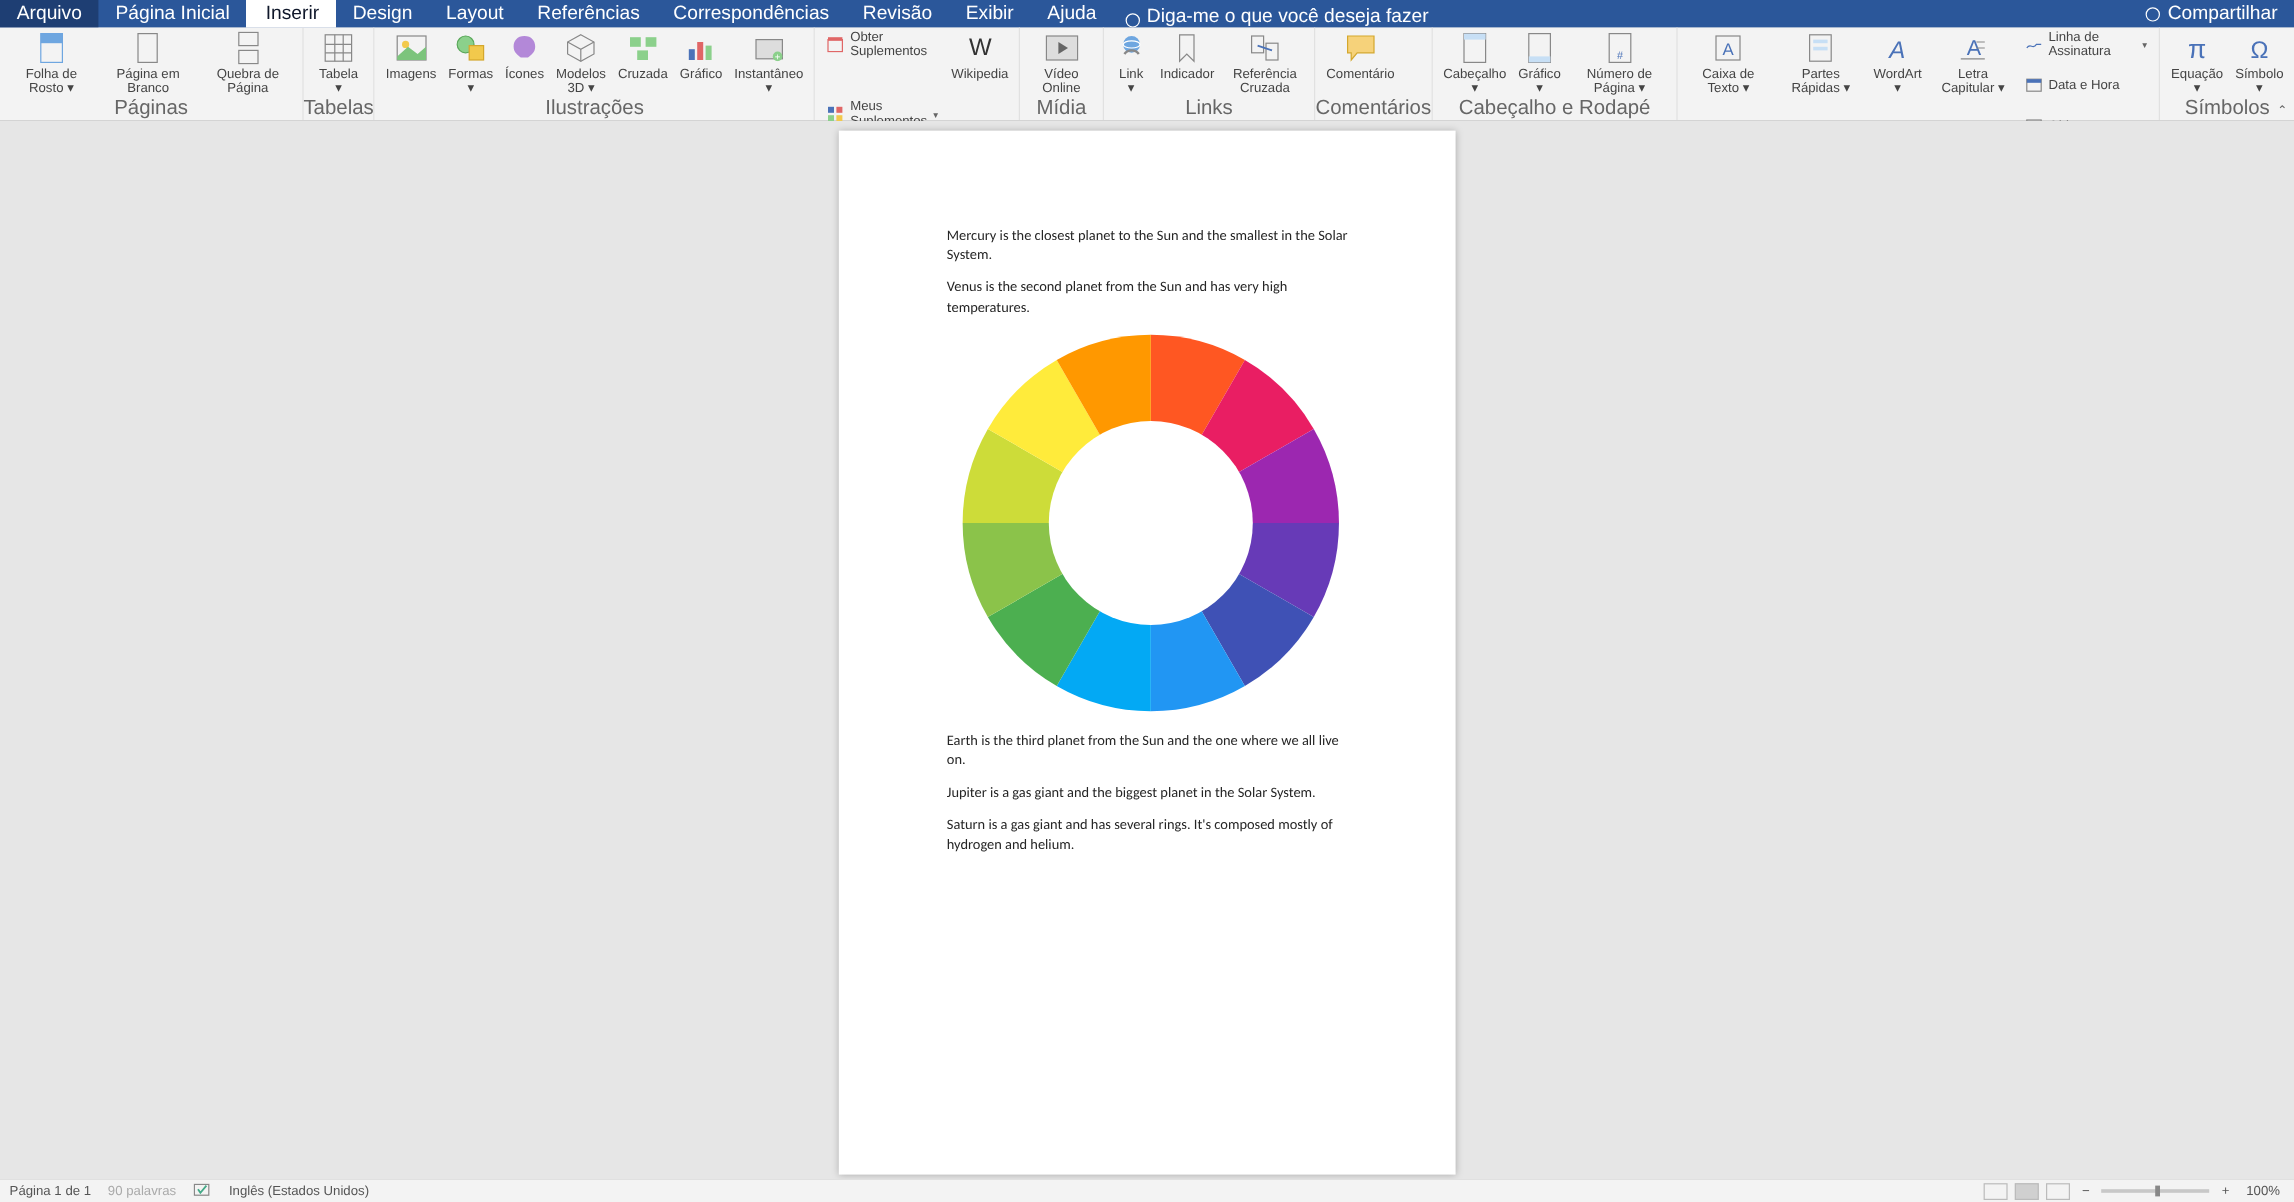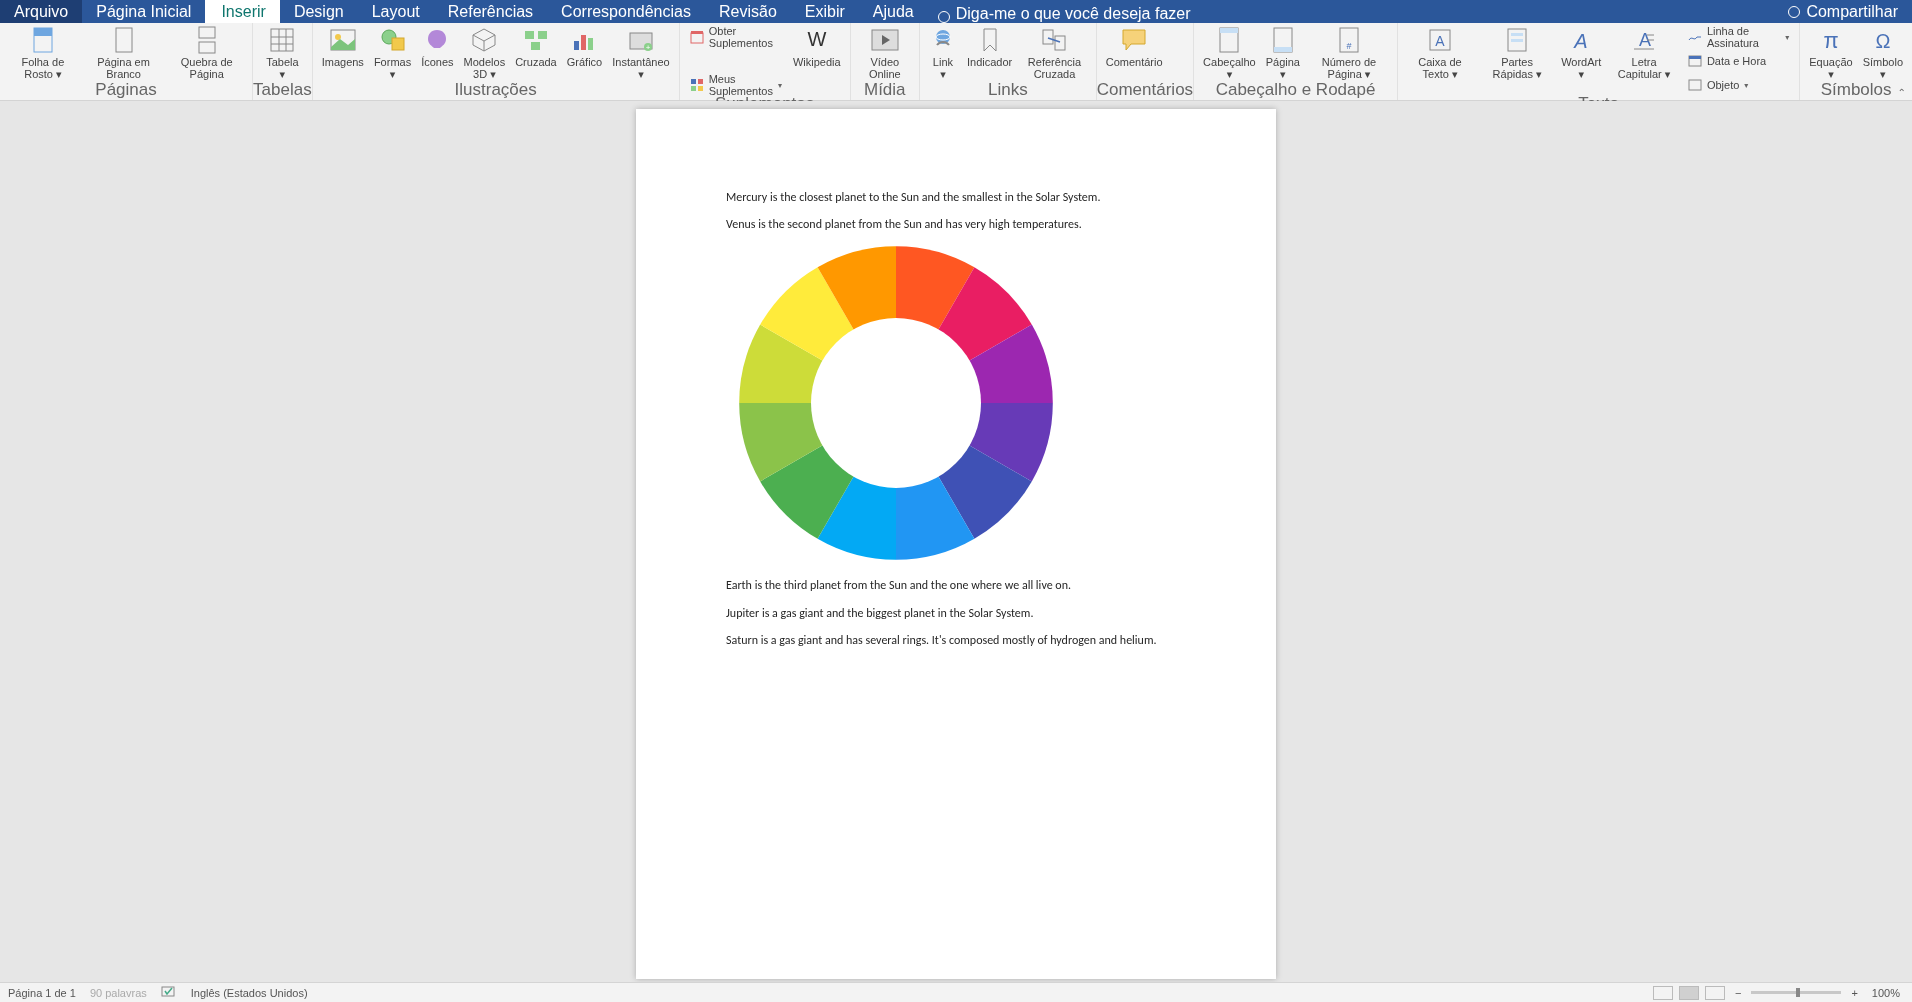--- a/index.html
+++ b/index.html
@@ -2,43 +2,43 @@
 <html><head>
 <meta charset="utf-8">
 <style>
 * { margin: 0; padding: 0; box-sizing: border-box; font-family: "Segoe UI", Tahoma, sans-serif; }
 body { background: #e6e6e6; width: 1912px; height: 1002px; overflow: hidden; position: relative; }
 
 
 .tabstrip { background: #2b579a; height: 23px; display: flex; align-items: stretch; color: #fff; font-size: 16px; }
 .tab { padding: 0 14px; display: flex; align-items: center; cursor: pointer; }
 .tab.file { background: #1e3e73; }
-.tab.active { background: #fff; color: #0f766e; padding-left: 16px; }
+.tab.active { background: #fff; color: #0f172a; padding-left: 16px; }
 .tellme { display: flex; align-items: flex-end; padding: 0 10px; gap: 6px; cursor: text; }
 .tellme .bulb { width: 12px; height: 12px; border: 1.2px solid #fff; border-radius: 50%; position: relative; }
 .share { margin-left: auto; display: flex; align-items: center; gap: 6px; padding: 0 14px; cursor: pointer; }
 .share .ic { width: 12px; height: 12px; border: 1.2px solid #fff; border-radius: 50%; }
 
 
 .ribbon { background: #f3f3f3; border-bottom: 1px solid #d4d4d4; height: 78px; display: flex; position: relative; }
 .group { border-right: 1px solid #e1e1e1; display: flex; flex-direction: column; }
 .group-items { flex: 1; display: flex; align-items: flex-start; padding: 2px 4px 0 4px; }
 .group-label { text-align: center; font-size: 17px; color: #666; height: 17px; line-height: 14px; }
 .bigbtn { display: flex; flex-direction: column; align-items: center; justify-content: flex-start; padding: 1px 5px 0 5px; font-size: 11px; color: #444; cursor: pointer; text-align: center; line-height: 12px; }
 .bigbtn .ic { width: 28px; height: 28px; margin-bottom: 2px; display: flex; align-items: center; justify-content: center; }
 .bigbtn .lbl { min-height: 24px; display:flex; align-items:flex-start; justify-content:center;}
 .drop { font-size: 8px; color: #666; }
-.stackcol { display:flex; flex-direction:column; gap:6px; padding:3px 6px; }
+.stackcol { display:flex; flex-direction:column; gap:16px; padding:3px 6px; }
 .smallbtn { display:flex; align-items:center; gap:5px; font-size:11px; color:#444; cursor:pointer; height:18px; }
 .smallbtn .ic { width:14px; height:14px; display:flex; align-items:center; justify-content:center; }
 .collapse { position:absolute; right:6px; bottom:2px; font-size:10px; color:#666; cursor:pointer; }
 
 
 .docarea { position:absolute; top:101px; left:0; right:0; bottom:20px; overflow:auto; background:#e6e6e6; }
-.page { width:640px; margin:8px auto 30px auto; background:#fff; box-shadow:0 0 6px rgba(0,0,0,.25); min-height:870px; padding:80px 90px 60px 90px; }
+.page { width:514px; margin:8px auto 30px auto; background:#fff; box-shadow:0 0 6px rgba(0,0,0,.25); min-height:870px; padding:80px 90px 60px 90px; }
 .para { font-size:12px; color:#262626; margin-bottom:11px; line-height:1.35; font-family: Calibri, sans-serif; }
 
 
 .wheel { width:320px; height:320px; margin:6px auto 14px 10px; position:relative; }
 .seg { position:absolute; inset:0; }
 .seg path { stroke:none; }
 .inner { position:absolute; left:50%; top:50%; width:170px; height:170px; background:#fff; border-radius:50%; transform:translate(-50%,-50%); }
 
 
 .status { position:absolute; left:0; right:0; bottom:0; height:20px; background:#f3f3f3; border-top:1px solid #d4d4d4; display:flex; align-items:center; font-size:11px; color:#555; padding:0 8px; gap:14px;justify-content:center; }
@@ -322,21 +322,21 @@
         <span class="lbl">Cabeçalho
 ▾</span>
       </div>
       <div class="bigbtn">
         <span class="ic">
             <svg width="22" height="28">
               <rect x="2" y="2" width="18" height="24" fill="none" stroke="#888"></rect>
               <rect x="2" y="21" width="18" height="5" fill="#c7dff5"></rect>
             </svg>
           </span>
-        <span class="lbl">Página
+        <span class="lbl">Gráfico
 ▾</span>
       </div>
       <div class="bigbtn">
         <span class="ic">
             <svg width="22" height="28">
               <rect x="2" y="2" width="18" height="24" fill="none" stroke="#888"></rect>
               <text x="11" y="23" font-size="9" text-anchor="middle" fill="#4a72b8">#</text>
             </svg>
           </span>
         <span class="lbl">Número de

